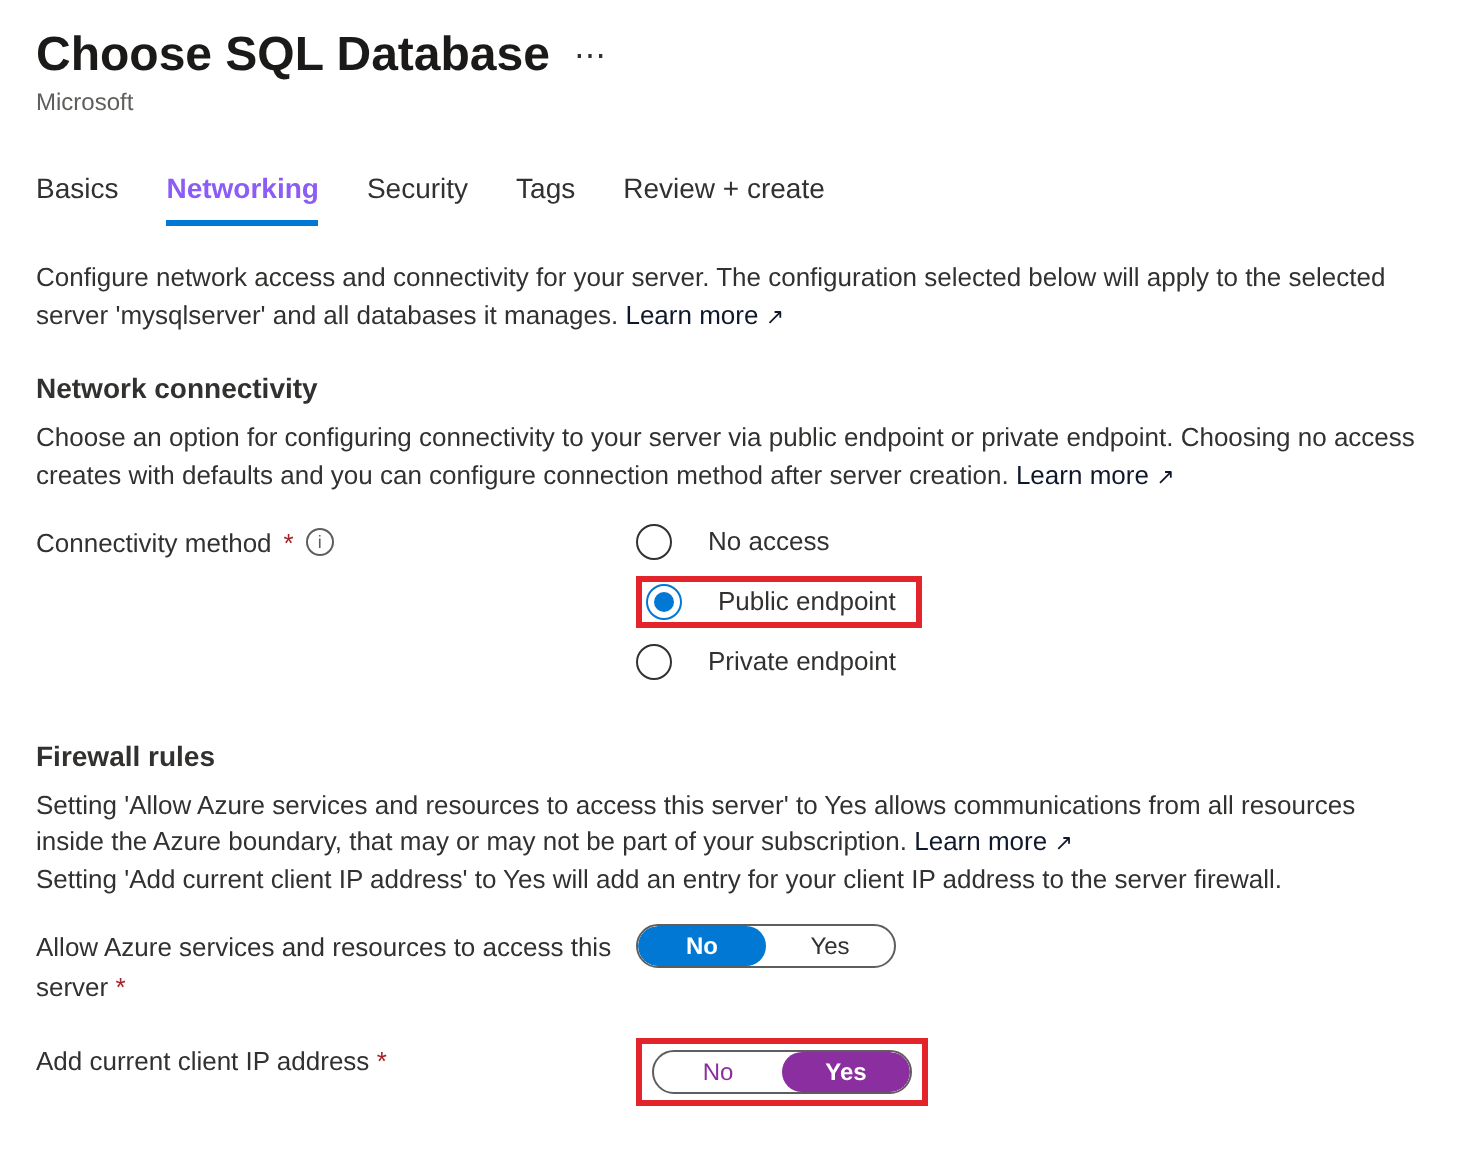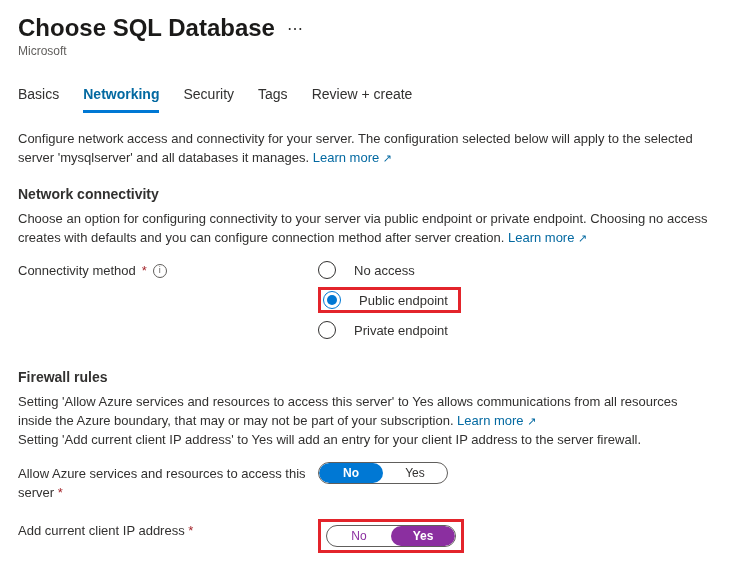--- a/index.html
+++ b/index.html
@@ -19,26 +19,26 @@
   .subtitle { font-size: 12px; color: #605e5c; margin-top: 2px; }
   .tabs {
     display: flex;
     gap: 24px;
     margin-top: 22px;
     border-bottom: 1px solid transparent;
     font-size: 14px;
   }
   .tab { padding: 6px 0 8px; color: #323130; cursor: pointer; }
   .tab.active {
-    color: #0369a1;
+    color: #8b5cf6;
     font-weight: 600;
     border-bottom: 3px solid #0078d4;
   }
   .desc { margin-top: 16px; line-height: 1.4; color: #323130; }
-  .link { color: #0369a1; text-decoration: none; cursor: pointer; }
+  .link { color: #0f172a; text-decoration: none; cursor: pointer; }
   .ext-icon { font-size: 11px; vertical-align: 0; }
   .section-h { font-weight: 600; font-size: 14px; margin-top: 18px; margin-bottom: 8px; }
   .field-row { display: flex; align-items: flex-start; margin-top: 12px; }
   .field-label { width: 300px; display: flex; align-items: center; gap: 6px; color: #323130; line-height: 1.5; padding-top:2px;}
   .req { color: #a4262c; }
   .info-icon {
     display: inline-flex; width: 14px; height: 14px; border: 1px solid #605e5c;
     border-radius: 50%; align-items: center; justify-content: center;
     font-size: 9px; color: #605e5c;
   }

